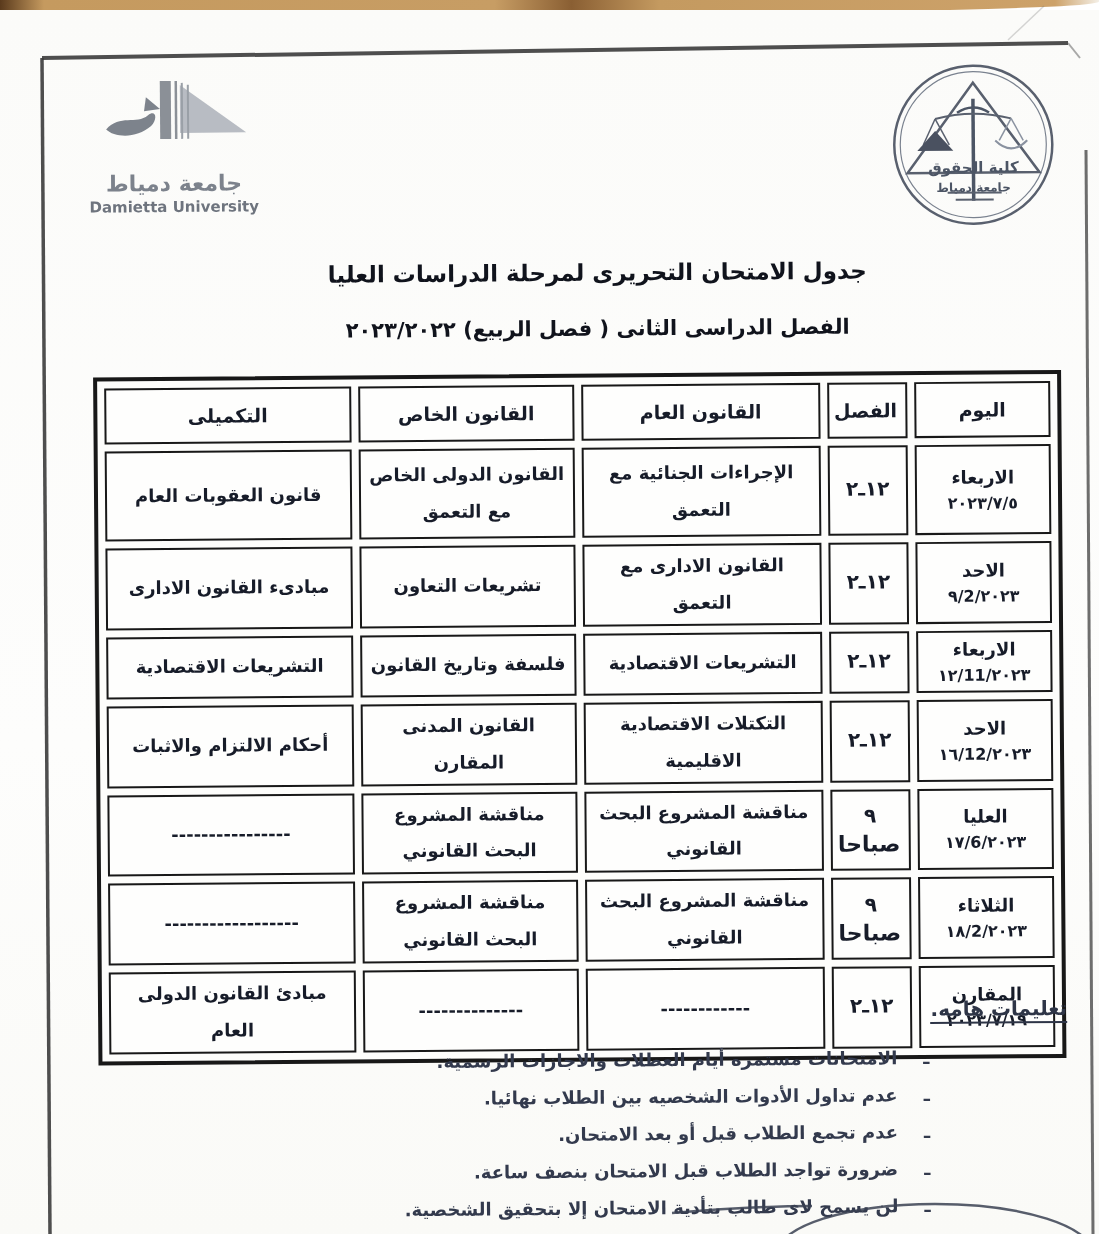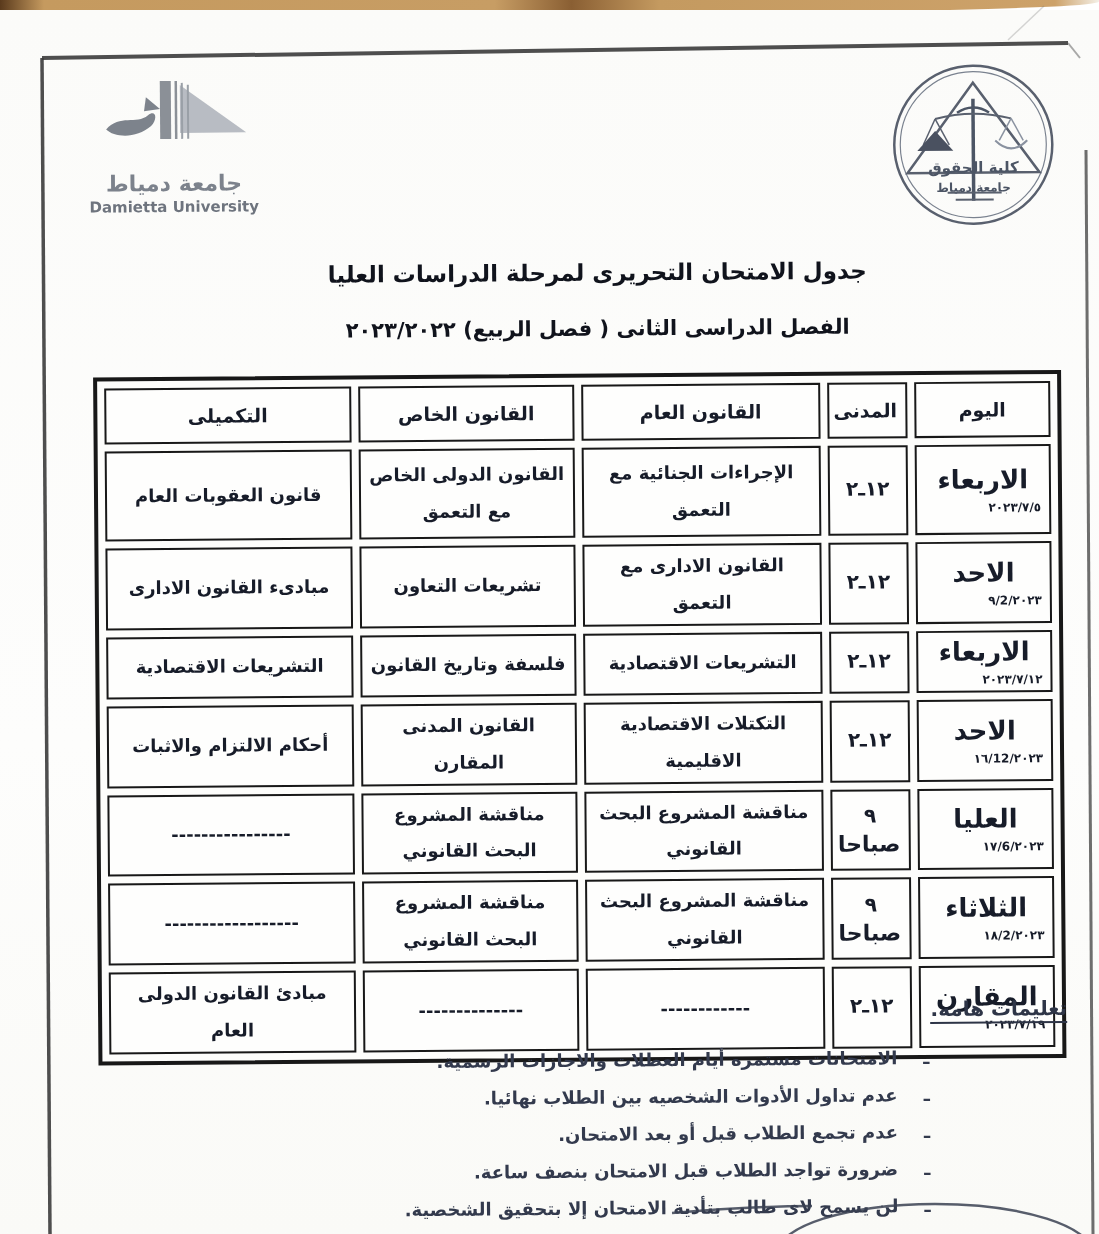--- a/index.html
+++ b/index.html
@@ -35,22 +35,22 @@
   
   .sched-wrap{position:absolute;left:95px;top:374px;width:968px;}
   table.sched{width:100%;border-collapse:separate;border-spacing:7px;direction:rtl;
     border:4px solid #181818;table-layout:fixed;background:#fdfdfb;}
   table.sched th,table.sched td{border:2.5px solid #181818;background:#fefefd;
     text-align:center;vertical-align:middle;font-weight:bold;color:#171c29;padding:2px 8px;}
   table.sched th{font-size:19px;}
   td.c-subj{font-size:18px;line-height:2.05;}
   td.c-time{font-size:20px;}
   td.c-time .t-sub{font-size:22px;display:block;margin-top:4px;}
-  td.c-day .d-name{font-size:26px;}
-  td.c-day .d-date{font-size:12px;margin-top:6px;letter-spacing:1px;text-align:right;}
+  td.c-day .d-name{font-size:18px;}
+  td.c-day .d-date{font-size:16px;margin-top:6px;letter-spacing:1px;}
   tr.h-hdr{height:56px;} tr.h-r0{height:90px;} tr.h-r1{height:62px;} tr.h-r2{height:62px;}
   tr.h-r3{height:62px;} tr.h-r4{height:78px;} tr.h-r5{height:78px;} tr.h-r6{height:66px;}
 
   
   .notes{position:absolute;left:370px;top:1000px;width:696px;direction:rtl;color:#333a4d;}
   .notes .n-title{display:inline-block;font-size:20px;font-weight:bold;color:#2e3547;
     border-bottom:2px solid #2e3547;padding-bottom:1px;margin-right:2px;}
   .notes ul{list-style:none;margin:20px 0 0 0;padding:0;}
   .notes li{display:flex;direction:rtl;align-items:flex-start;gap:26px;
     padding-right:140px;margin-bottom:9px;font-size:18px;font-weight:bold;line-height:28px;}
@@ -114,21 +114,21 @@
       <colgroup>
         <col style="width:136px">
           <col style="width:80px">
           <col style="width:238px">
         <col style="width:216px">
           <col style="width:246px">
       </colgroup>
       <tbody>
           <tr class="h-hdr">
         <th>اليوم</th>
-        <th>المدنى</th>
+        <th>الفصل</th>
         <th>القانون العام</th>
         <th>القانون الخاص</th>
         <th>التكميلى</th>
       </tr>
       <tr class="h-r0">
         <td class="c-day">
           <div class="d-name">الاربعاء</div>
           <div class="d-date">٢٠٢٣/٧/٥</div>
         </td>
         <td class="c-time">
@@ -148,21 +148,21 @@
           <span>١٢ـ٢</span>
           <span class="t-sub"></span>
         </td>
         <td class="c-subj">القانون الادارى مع التعمق</td>
         <td class="c-subj">تشريعات التعاون</td>
         <td class="c-subj">مبادىء القانون الادارى</td>
       </tr>
       <tr class="h-r2">
         <td class="c-day">
           <div class="d-name">الاربعاء</div>
-          <div class="d-date">٢٠٢٣/٧/١٢</div>
+          <div class="d-date">٢٠٢٣/11/١٢</div>
         </td>
         <td class="c-time">
           <span>١٢ـ٢</span>
           <span class="t-sub"></span>
         </td>
         <td class="c-subj">التشريعات الاقتصادية</td>
         <td class="c-subj">فلسفة وتاريخ القانون</td>
         <td class="c-subj">التشريعات الاقتصادية</td>
       </tr>
       <tr class="h-r3">

